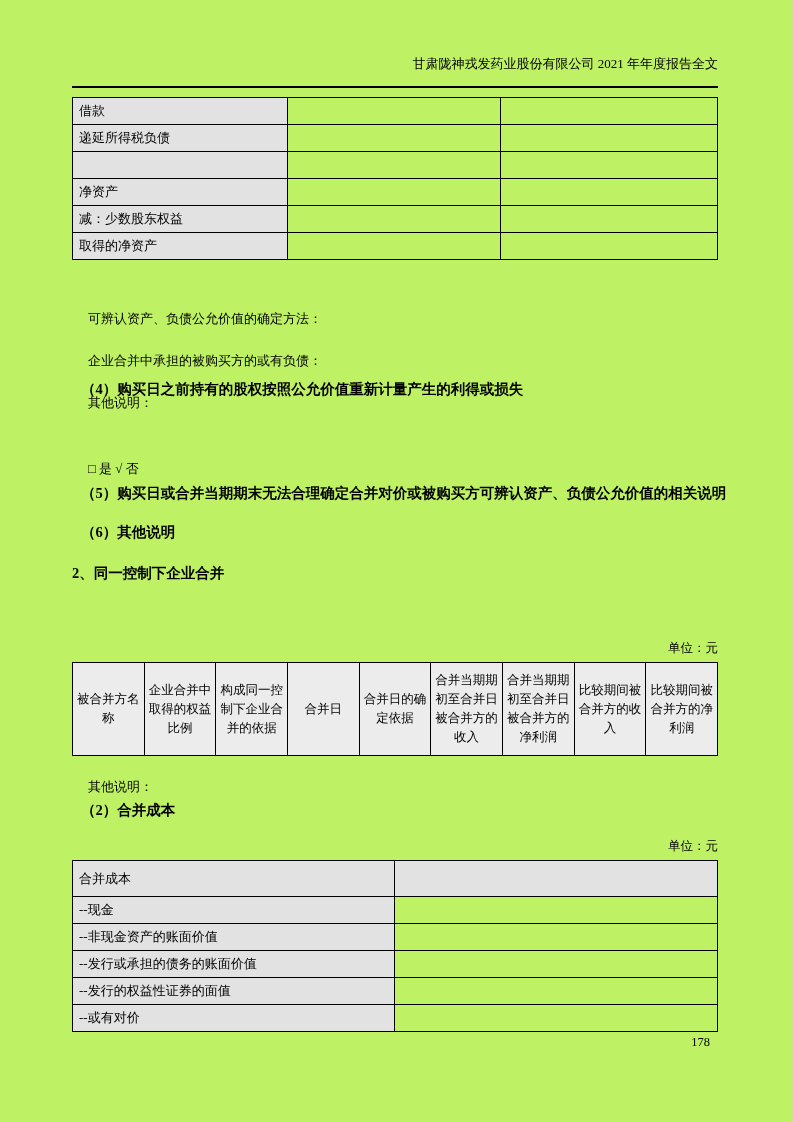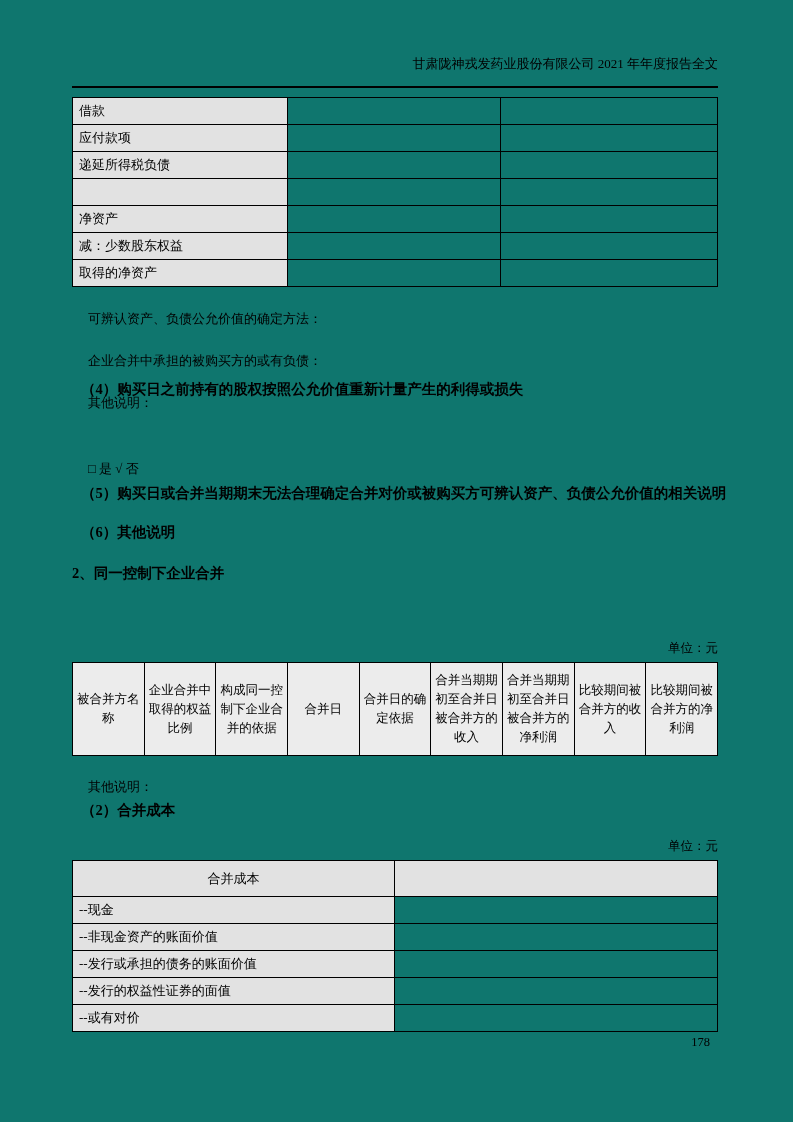--- a/index.html
+++ b/index.html
@@ -1,19 +1,19 @@
 <!DOCTYPE html>
 <html><head>
 <meta charset="utf-8">
 <style>
   html,body { margin:0; padding:0; background:#ffffff; }
   .page {
     position:relative;
     width:793px; height:1122px;
-    background:#0f766e;
+    background:#bef264;
     font-family:"Liberation Serif","DejaVu Serif",serif;
     color:#000;
     overflow:hidden;
   }
   .abs { position:absolute; left:72px; width:646px; }
 
   
   .doc-header {
     top:56px;
     text-align:right;
@@ -46,42 +46,37 @@
     width:11.11%;
     height:93px;
     text-align:center;
     font-size:12.5px;
     line-height:19px;
     padding:4px 3px;
   }
 
   
   .t3 td { height:27px; padding:0 6px; }
-  .t3 .hdr { background:#e2e2e2; text-align:center; height:36px; }
+  .t3 .hdr { background:#e2e2e2; text-align:left; height:36px; }
   .t3 .lbl { background:#e2e2e2; width:49.9%; }
   .t3 .val { width:50.1%; }
 </style>
 </head>
 <body>
 
 <div class="page">
 
   <div class="abs doc-header">
     <span>甘肃陇神戎发药业股份有限公司 2021 年年度报告全文</span>
   </div>
 
   <table class="abs t1" style="top:97px">
     <tbody>
         <tr>
       <td class="lbl">借款</td>
-      <td class="val"></td>
-      <td class="val2"></td>
-    </tr>
-    <tr>
-      <td class="lbl">应付款项</td>
       <td class="val"></td>
       <td class="val2"></td>
     </tr>
     <tr>
       <td class="lbl">递延所得税负债</td>
       <td class="val"></td>
       <td class="val2"></td>
     </tr>
     <tr>
       <td class="lbl"></td>

